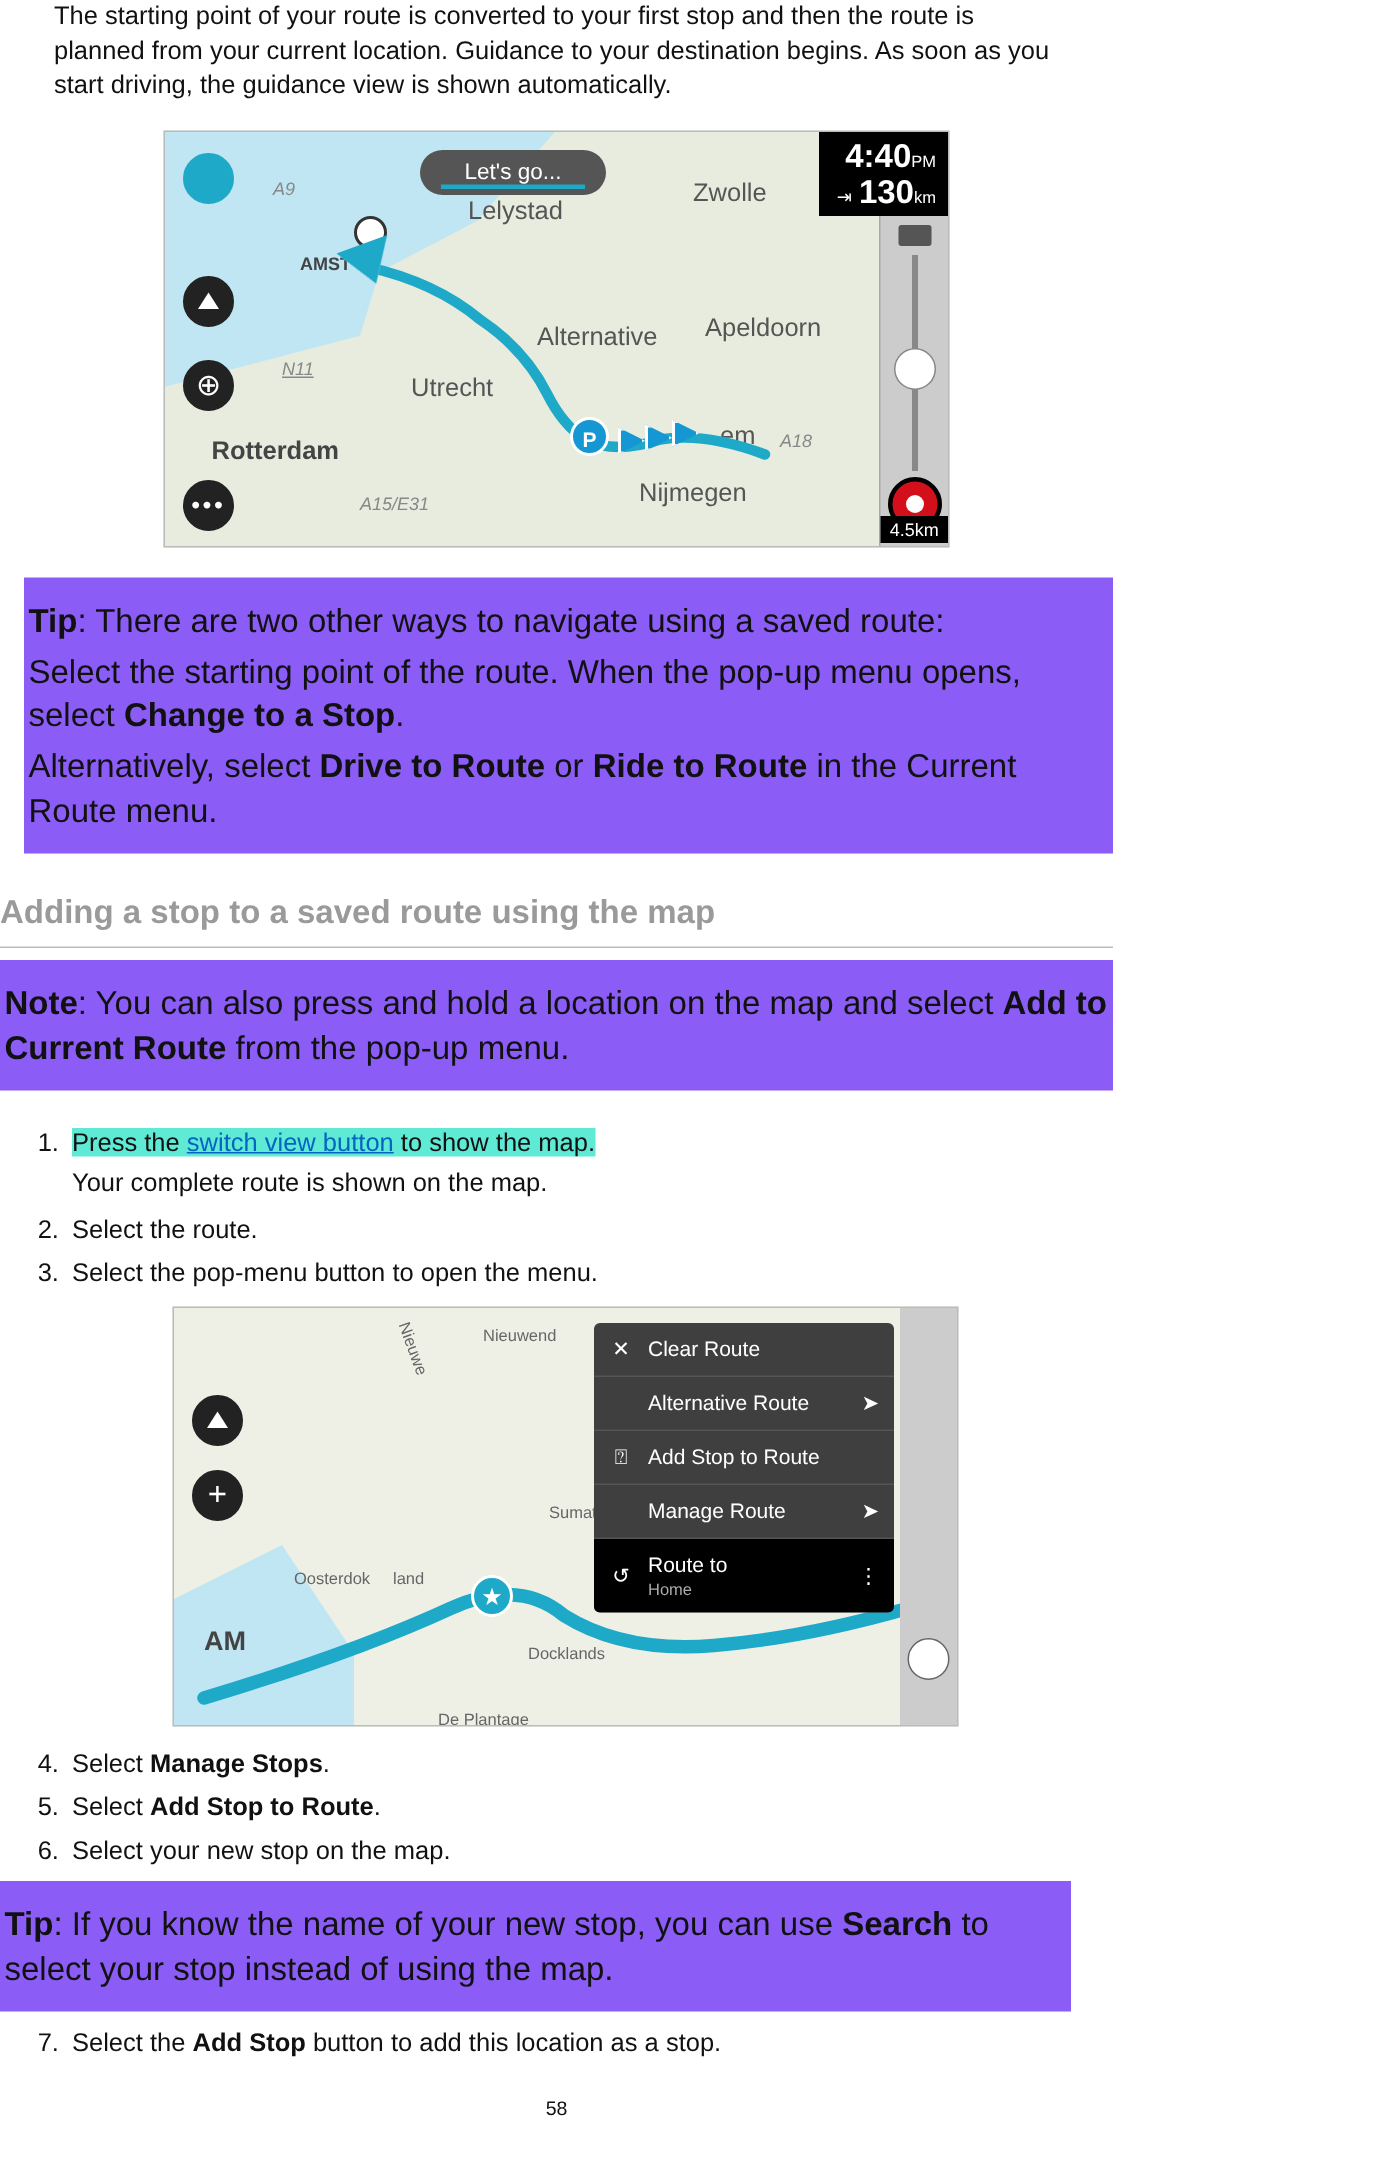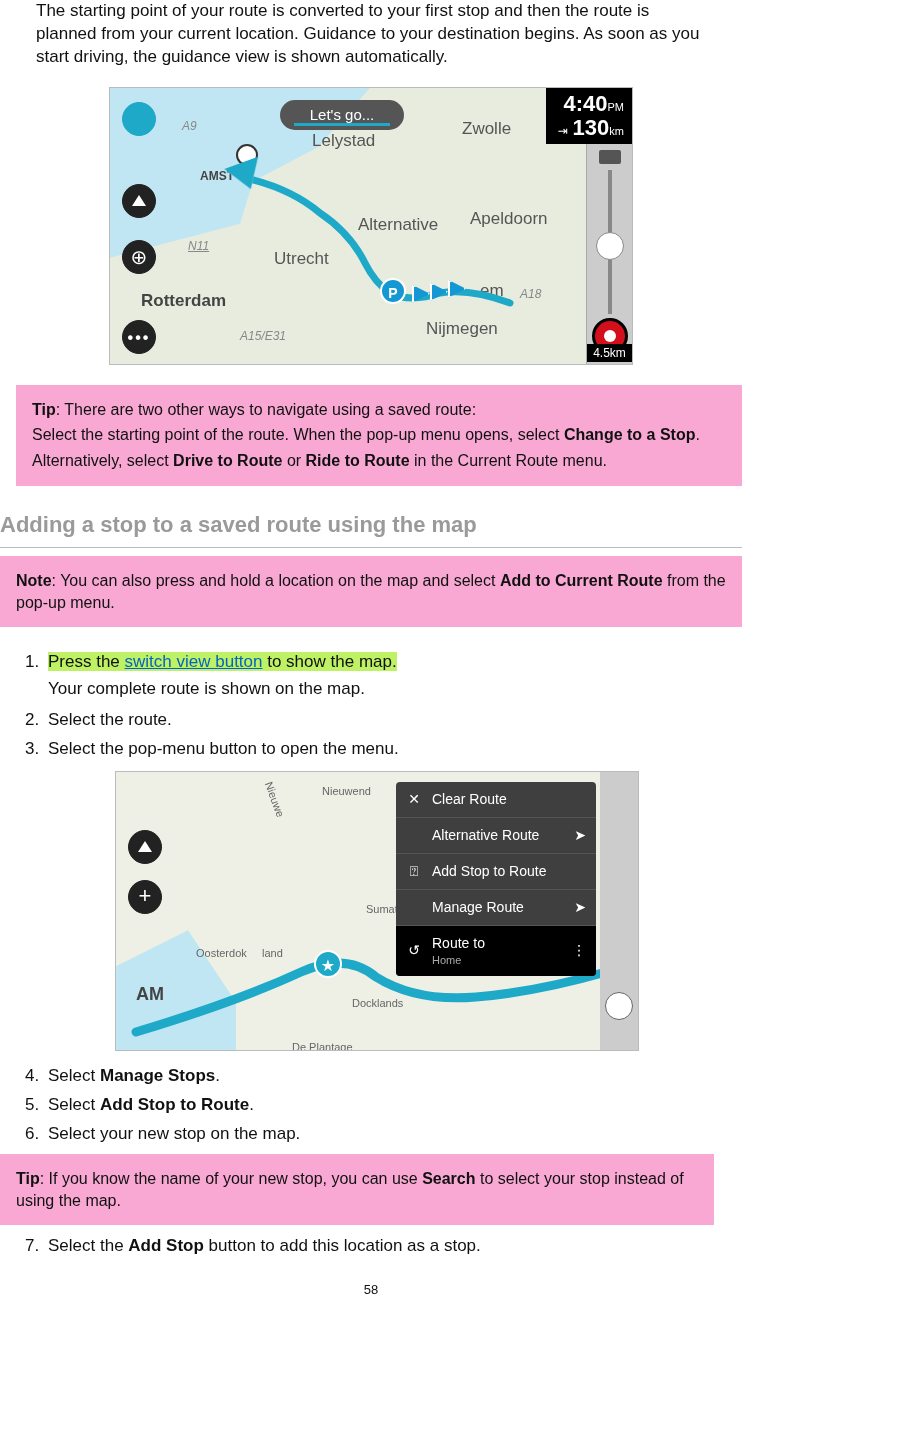--- a/index.html
+++ b/index.html
@@ -149,43 +149,43 @@
       position:absolute; width:18px; height:18px; background:#1597d4; border:2px solid #fff;
       clip-path: polygon(0 0, 100% 50%, 0 100%);
     }
     .map1 .g-marker {
       position:absolute; width:22px; height:22px; background:#fff; border:2px solid #333;
       border-radius:50%;
     }
 
     
     .tipbox, .notebox {
-      background: #f9a8d4;
-      padding: 10px 16px;
+      background: #8b5cf6;
+      padding: 10px 3px;
       margin: 0 0 24px 0;
-      font-size: 16px;
+      font-size: 22px;
     }
     .tipbox p, .notebox p { margin: 4px 0; }
     .bold { font-weight: bold; }
 
     
     h2.sect {
       color: #9a9a9a;
       font-size: 22px;
       font-weight: bold;
       margin: 0 14px 6px 0;
       padding: 0 0 2px 0;
     }
     .hr { border-bottom: 1px solid #bcbcbc; margin-bottom: 8px; }
 
     
     ol.steps { margin: 0; padding: 0 36px 0 44px; }
     ol.steps > li { margin: 0 0 6px 0; padding-left: 4px; }
     ol.steps > li::marker { font-weight: normal; }
-    .hl { background: #bef264; }
+    .hl { background: #5eead4; }
     a.lnk { color: #0563c1; text-decoration: underline; }
     .sub-para { margin: 4px 0 8px 0; }
 
     
     .map2 {
       width: 524px;
       height: 280px;
       border: 1px solid #bbb;
       position: relative;
       background: #eef0e6;

